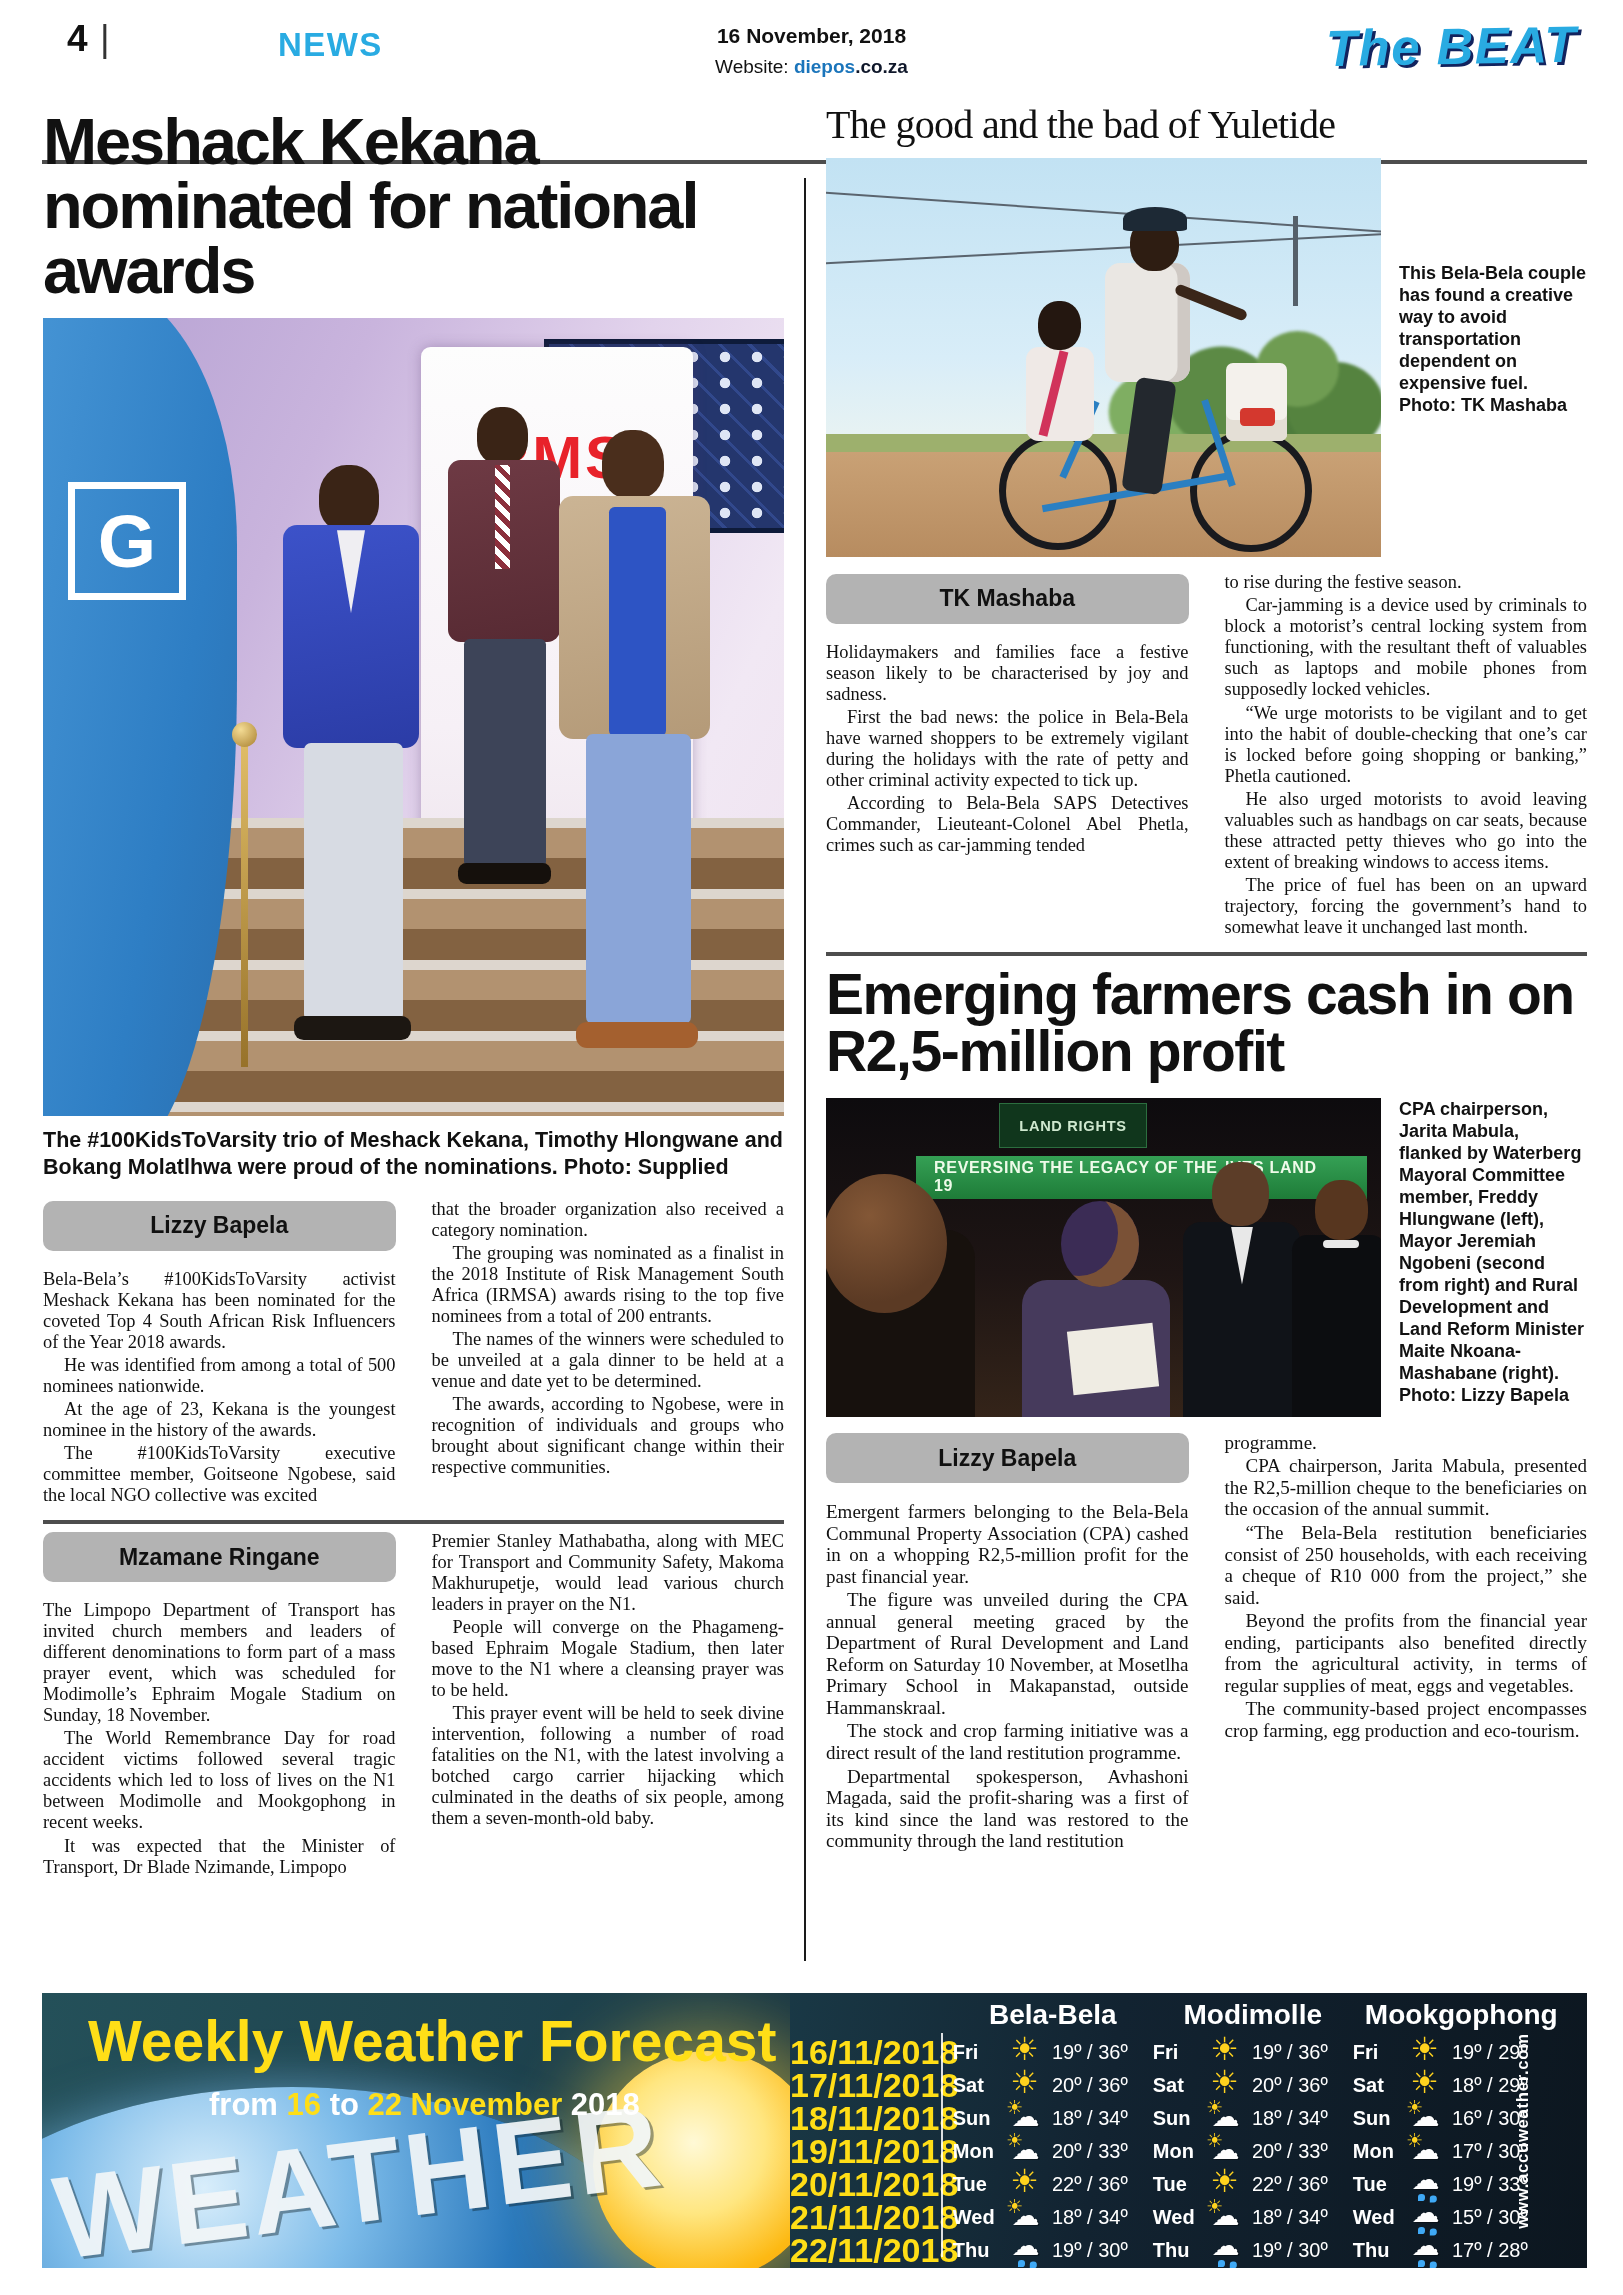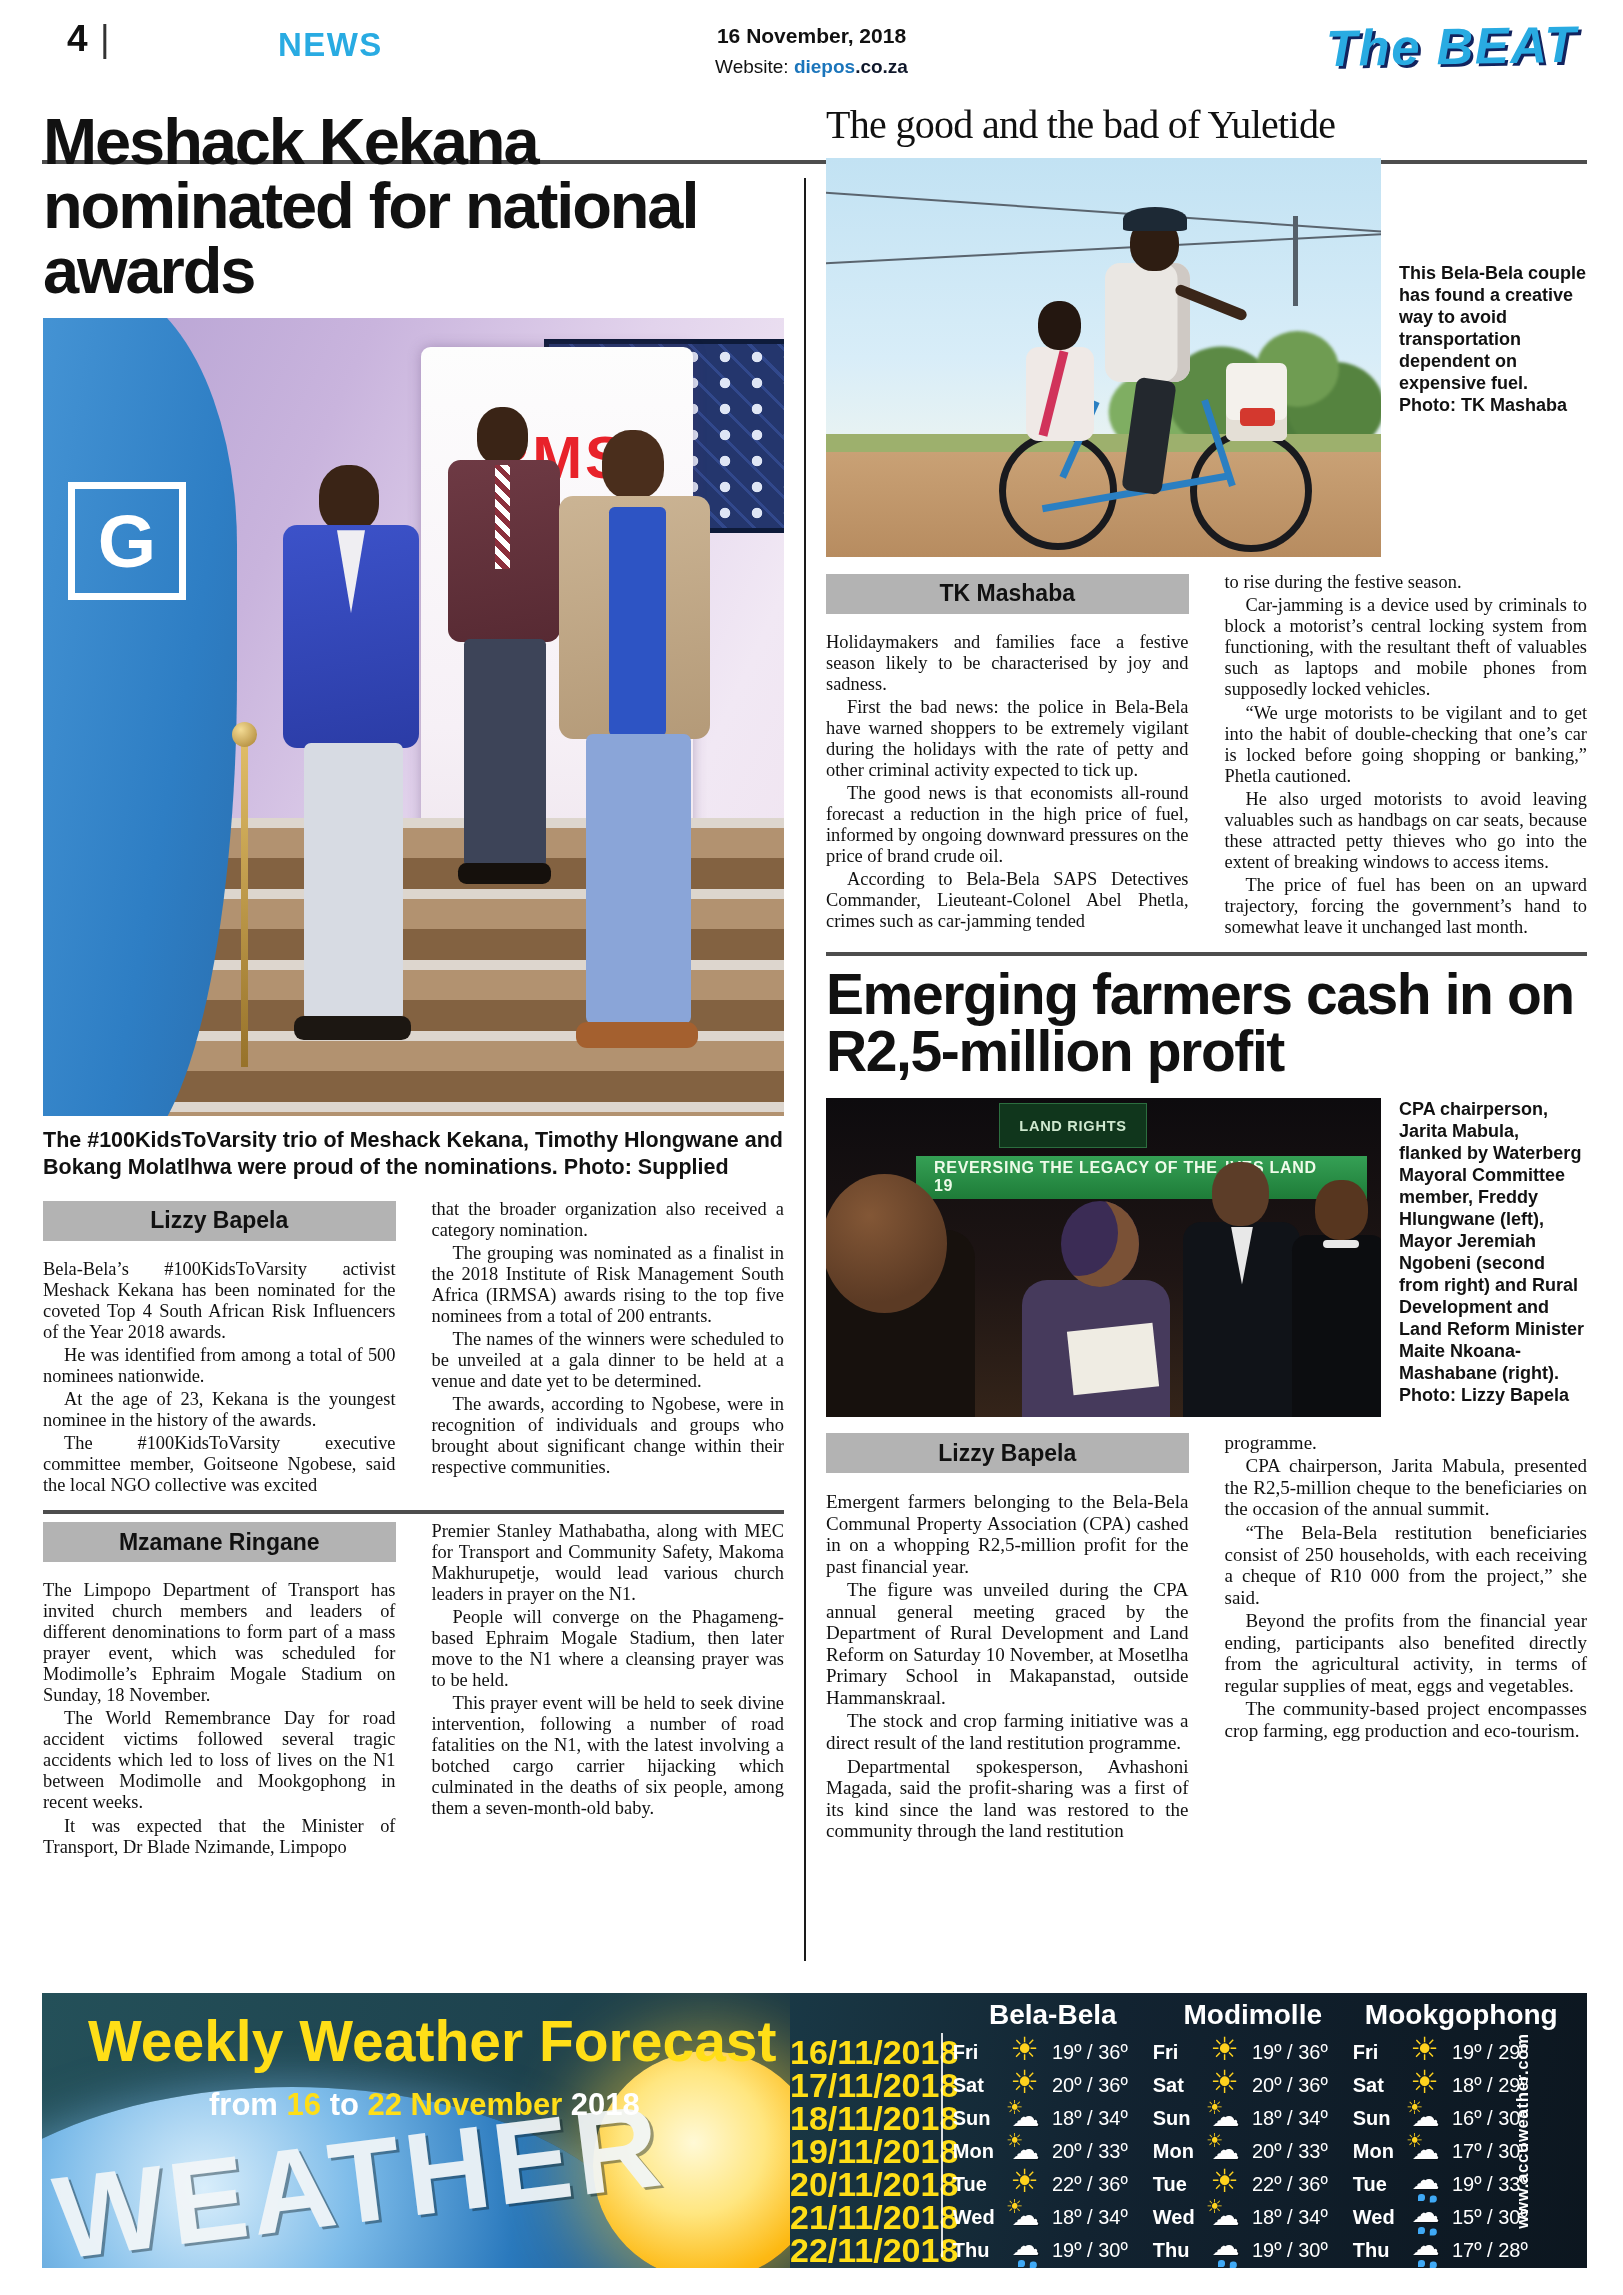--- a/index.html
+++ b/index.html
@@ -28,22 +28,22 @@
   .head-bold-xl{font:bold 65px/0.99 "Liberation Sans",sans-serif;letter-spacing:-2.1px;margin:0 0 15.3px;}
   .head-serif{font:normal 42px/1.04 "Liberation Serif",serif;margin:9.7px 0 18px;letter-spacing:-0.7px;}
   .head-serif.big{font-size:40px;margin:0 0 12.5px;}
   .head-bold-lg{font:bold 57px/1.0 "Liberation Sans",sans-serif;letter-spacing:-1.4px;margin:9.7px 0 18px;}
   .caption-full{font:bold 21.5px/1.22 "Liberation Sans",sans-serif;margin:11px 0 19.4px;}
   .cols{display:flex;gap:36px;margin-bottom:5.6px;}
   .body-col{flex:1;font-size:18.4px;line-height:21px;text-align:justify;}
   .body-col.lg{font-size:19px;line-height:21.5px;}
   .body-col p{margin:0 0 2.1px;text-indent:21px;}
   .body-col p:first-of-type{text-indent:0;}
-  .byline-box{background:#B3B3B3;height:40px;display:flex;align-items:center;justify-content:center;
-              font:bold 23px "Liberation Sans",sans-serif;margin:1.4px 0 18px;}
+  .byline-box{background:#B3B3B3;height:50px;display:flex;align-items:center;justify-content:center;
+              font:bold 23px "Liberation Sans",sans-serif;margin:1.4px 0 18px;border-radius:10px;}
   .hrule{height:3.5px;background:#4D4D4D;margin:12.5px 0 7px;}
   .photo-row{display:flex;gap:18px;margin-bottom:15.3px;}
   .caption-side{flex:1;font:bold 18px/22px "Liberation Sans",sans-serif;margin:0;}
   .caption-side.offset{padding-top:104px;}
   .photo{position:relative;overflow:hidden;background:#ccc;}
 
   
   .photo-a{width:741px;height:798px;background:linear-gradient(115deg,#b4a0d2 0%,#c9b4dd 30%,#e2d3ec 55%,#f1e8f4 78%,#efe2ee 100%);}
   .pa-screen{position:absolute;right:-5.6px;top:21px;width:236px;height:184px;border:5.6px solid #0e1b3a;
              background:radial-gradient(circle,#dfe6f5 4.9px,transparent 5.6px) 0 0/32px 26px,
@@ -292,21 +292,20 @@
       <p class="caption-side offset">This Bela-Bela couple has found a creative way to avoid transportation dependent on expensive fuel. Photo: TK Mashaba</p>
     </div>
 
     <div class="cols">
       <div class="body-col">
         <div class="byline-box">
             <span>TK Mashaba</span>
           </div>
         <p>Holidaymakers and families face a festive season likely to be characterised by joy and sadness.</p>
         <p>First the bad news: the police in Bela-Bela have warned shoppers to be extremely vigilant during the holidays with the rate of petty and other criminal activity expected to tick up.</p>
-        <p>The good news is that economists all-round forecast a reduction in the high price of fuel, informed by ongoing downward pressures on the price of brand crude oil.</p>
         <p>According to Bela-Bela SAPS Detectives Commander, Lieuteant-Colonel Abel Phetla, crimes such as car-jamming tended</p>
       </div>
       <div class="body-col">
         <p>to rise during the festive season.</p>
         <p>Car-jamming is a device used by criminals to block a motorist’s central locking system from functioning, with the resultant theft of valuables such as laptops and mobile phones from supposedly locked vehicles.</p>
         <p>“We urge motorists to be vigilant and to get into the habit of double-checking that one’s car is locked before going shopping or banking,” Phetla cautioned.</p>
         <p>He also urged motorists to avoid leaving valuables such as handbags on car seats, because these attracted petty thieves who go into the extent of breaking windows to access items.</p>
         <p>The price of fuel has been on an upward trajectory, forcing the government’s hand to somewhat leave it unchanged last month.</p>
       </div>
     </div>

